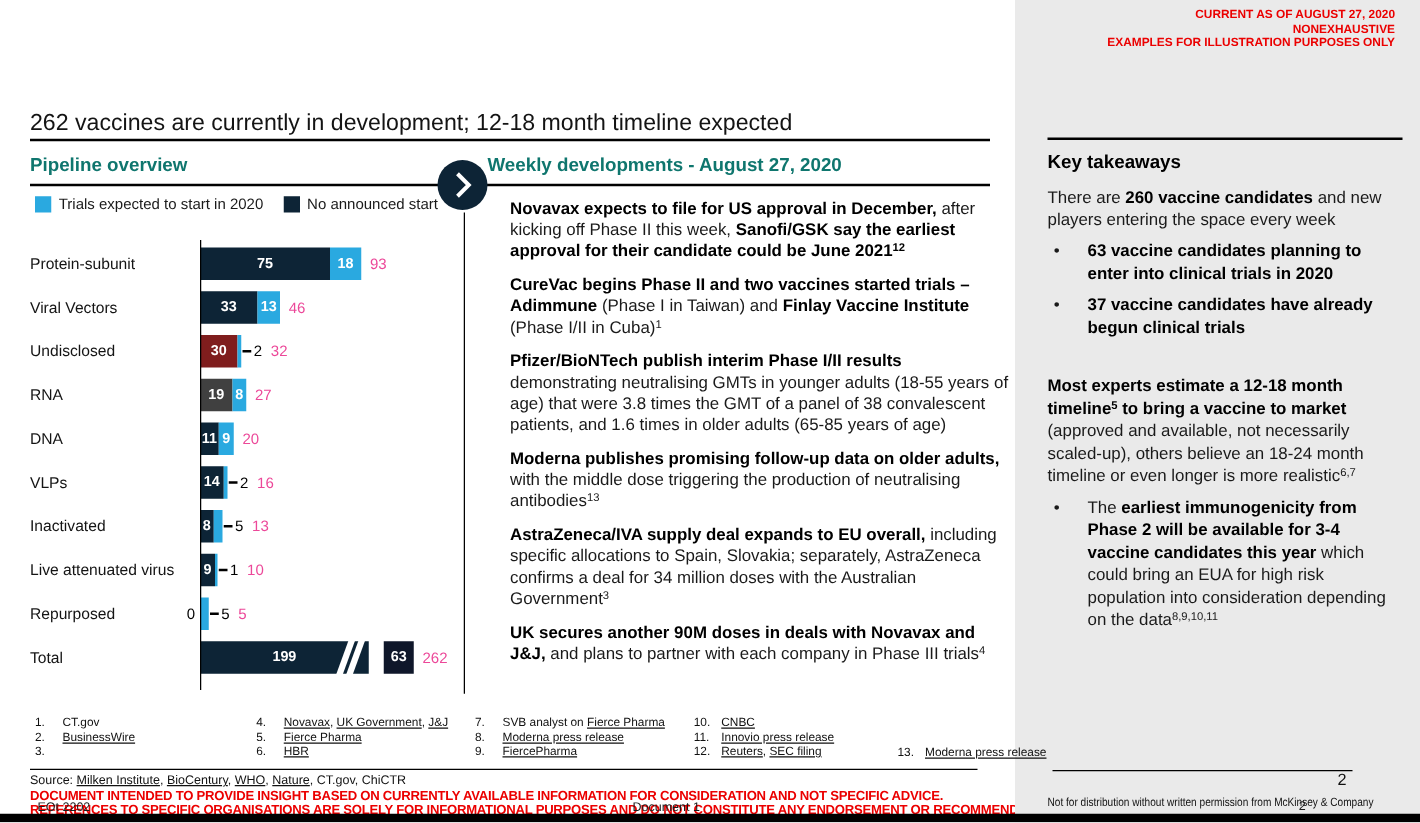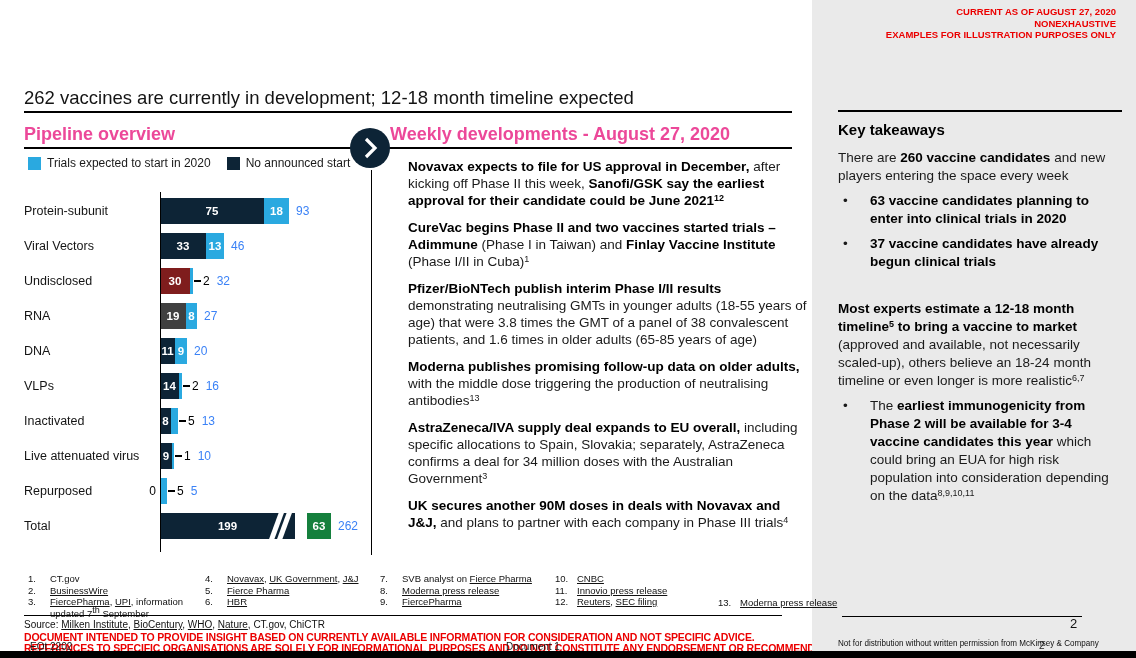--- a/index.html
+++ b/index.html
@@ -11,21 +11,21 @@
   .notice{position:absolute;top:6px;right:20px;text-align:right;color:#eb0000;
           font-weight:bold;font-size:9.5px;line-height:11.5px;}
 
   
   .title{position:absolute;left:24px;top:50px;font-family:"DejaVu Serif","Liberation Serif",serif;
          font-weight:bold;font-size:27px;color:#000;letter-spacing:-0.3px;white-space:nowrap;}
   .subtitle{position:absolute;left:24px;top:87px;font-size:18.5px;color:#141414;white-space:nowrap;}
   .subtitle-rule{position:absolute;left:24px;top:111px;width:768px;height:2px;background:#000;}
 
   
-  .section-title{position:absolute;top:124px;font-size:18px;font-weight:bold;color:#ec4899;}
+  .section-title{position:absolute;top:124px;font-size:15px;font-weight:bold;color:#0f766e;}
   #pipeline-title{left:24px;}
   #weekly-title{left:390px;text-align:right;}
   .rule-pipeline{position:absolute;left:24px;top:147px;width:330px;height:2px;background:#000;}
   .rule-weekly{position:absolute;left:386px;top:147px;width:406px;height:2px;background:#000;}
   .arrow-circle{position:absolute;left:350px;top:128px;width:40px;height:40px;border-radius:50%;
                 background:#0d2436;display:flex;align-items:center;justify-content:center;z-index:3;}
 
   
   .legend{position:absolute;left:28px;top:156px;display:flex;gap:16px;font-size:12px;align-items:center;}
   .legend-item{display:flex;align-items:flex-end;}
@@ -33,21 +33,21 @@
 
   
   .chart{position:absolute;left:24px;top:198px;width:360px;}
   .chart-row{display:flex;align-items:center;height:26px;margin-bottom:9px;position:relative;}
   .cat{width:136px;font-size:12.5px;color:#141414;}
   .bars{display:flex;align-items:center;height:100%;position:relative;}
   .seg{height:100%;display:flex;align-items:center;justify-content:center;color:#fff;
        font-weight:bold;font-size:11.5px;position:relative;flex:none;}
   .tick{width:7px;height:2px;background:#000;margin:0 2px 0 1px;flex:none;}
   .numout{font-size:12px;color:#000;}
-  .total-num{font-size:12px;color:#3b82f6;margin-left:7px;}
+  .total-num{font-size:12px;color:#ec4899;margin-left:7px;}
   .zero-num{position:absolute;left:120px;width:12px;text-align:right;font-size:12px;color:#000;}
   .brk{position:absolute;top:-4px;height:34px;width:5px;background:#fff;transform:rotate(20deg);}
   .axis{position:absolute;left:160px;top:192px;width:1px;height:360px;background:#000;}
   .divider{position:absolute;left:371px;top:170px;width:1px;height:385px;background:#000;}
 
   
   .weekly{position:absolute;left:408px;top:158px;width:402px;font-size:13.5px;line-height:17px;color:#1a1a1a;}
   .weekly p{margin:0 0 10px 0;}
   .b{font-weight:bold;color:#000;}
   .u{text-decoration:underline;}
@@ -212,21 +212,21 @@
             <div class="seg" style="width: 7px; background: rgb(42, 169, 224);"></div>
             <span class="tick"></span>
             <span class="numout">5</span>
             <span class="total-num">5</span>
           </div>
         </div>
         <div class="chart-row">
           <div class="cat">Total</div>
           <div class="bars">
             <div class="seg" style="width: 135px; background: rgb(13, 36, 54);">199<span class="brk" style="right: 8px;"></span><span class="brk" style="right: 16px;"></span></div>
-            <div class="seg" style="width: 24px; background: #15803d; margin-left: 12px;">63</div>
+            <div class="seg" style="width: 24px; background: #0f172a; margin-left: 12px;">63</div>
             <span class="total-num">262</span>
           </div>
         </div>
       </div>
   </div>
   <div class="axis"></div>
   <div class="divider"></div>
 
   <div class="weekly">
     <div id="weekly-paragraphs">
@@ -265,21 +265,20 @@
         <div class="fn-item">
           <span class="fn-num">1.</span>
           <div class="fn-text"><span>CT.gov</span></div>
         </div>
         <div class="fn-item">
           <span class="fn-num">2.</span>
           <div class="fn-text"><span class="u">BusinessWire</span></div>
         </div>
         <div class="fn-item">
           <span class="fn-num">3.</span>
-          <div class="fn-text"><span class="u">FiercePharma</span><span>, </span><span class="u">UPI</span><span>, information updated 7</span><sup>th</sup><span> September</span></div>
         </div>
       </div>
       <div class="fn-col fn-col2">
         <div class="fn-item">
           <span class="fn-num">4.</span>
           <div class="fn-text"><span class="u">Novavax</span><span>, </span><span class="u">UK Government</span><span>, </span><span class="u">J&amp;J</span></div>
         </div>
         <div class="fn-item">
           <span class="fn-num">5.</span>
           <div class="fn-text"><span class="u">Fierce Pharma</span></div>

